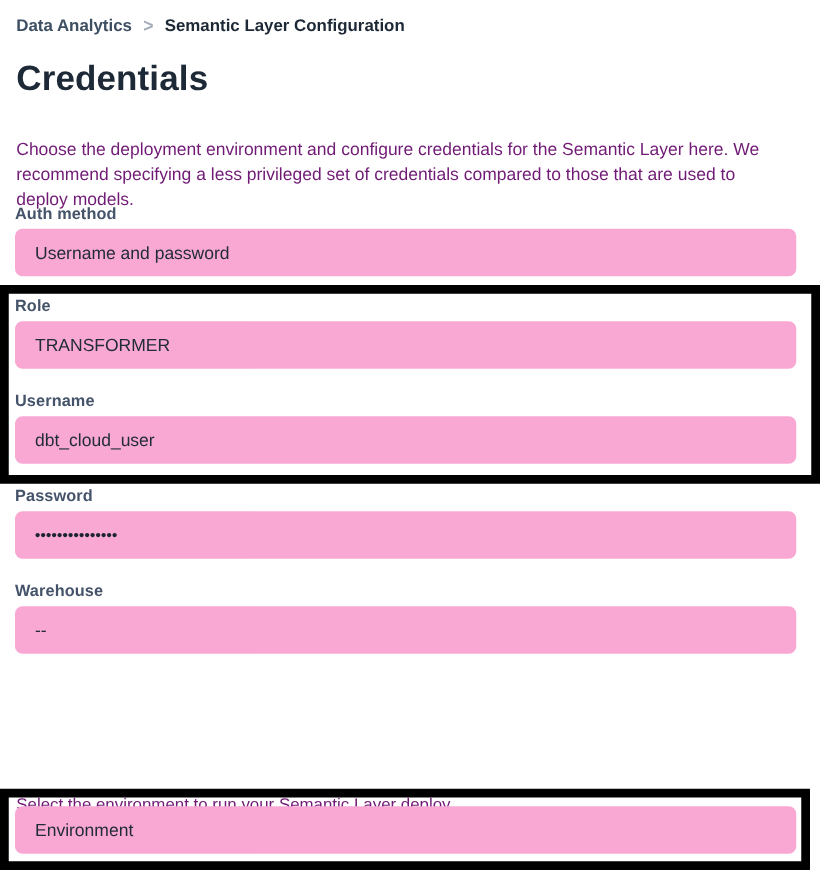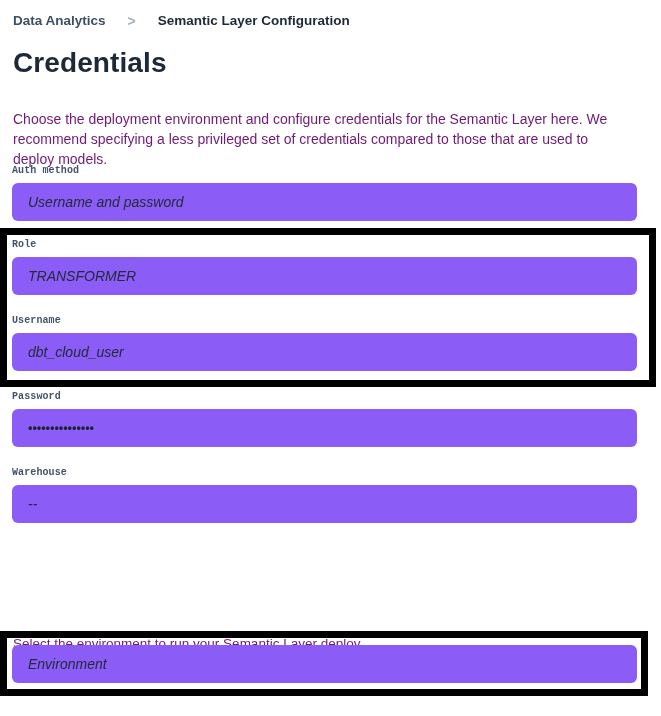--- a/index.html
+++ b/index.html
@@ -8,21 +8,21 @@
     width: 661px; height: 716px;
     font-family: "Liberation Sans", sans-serif;
     color: #1d2936;
     overflow: hidden;
   }
   .page { position: relative; width: 661px; height: 716px; background: #fff; }
 
   .breadcrumb {
     position: absolute; top: 12px; left: 13px;
     font-size: 13.5px; font-weight: 700;
-    display: flex; align-items: center; gap: 22px;
+    display: flex; align-items: center; gap: 9px;
     white-space: nowrap;
   }
   .crumb-link { color: #3e4e63; text-decoration: none; cursor: pointer; }
   .crumb-sep { color: #a4adba; font-weight: 600; font-size: 14px; transform: scaleY(1.1); }
   .crumb-current { color: #1d2936; }
 
   h1.section-title, h2.section-title {
     position: absolute; left: 13px;
     font-size: 28px; font-weight: 700; color: #1d2936; letter-spacing: .1px;
   }
@@ -32,32 +32,32 @@
   .section-desc {
     position: absolute; left: 13px;
     font-size: 14px; line-height: 20px; color: #701a75; margin-top: 22px;
   }
   #credentials-desc { top: 87px; width: 606px; }
   #environment-desc { top: 612px; width: 620px; font-size: 13.5px; }
 
   .field-group { position: absolute; left: 12px; width: 625px; }
   .field-label {
     display: block;
-    font-size: 10px; font-weight: 700; color: #44536a;
-    line-height: 13px; margin-bottom: 6px; letter-spacing: .1px; font-family: Liberation Mono, monospace;
+    font-size: 13px; font-weight: 700; color: #44536a;
+    line-height: 13px; margin-bottom: 6px; letter-spacing: .1px;
   }
   .field {
     height: 38px; width: 625px;
-    background: #8b5cf6;
+    background: #f9a8d4;
     border-radius: 6px;
     padding: 0 16px;
     line-height: 38px;
     font-size: 14px; color: #212c38;
     cursor: pointer;
-    white-space: nowrap; overflow: hidden; font-style: italic;
+    white-space: nowrap; overflow: hidden;
   }
   .field.masked { font-size: 12px; font-weight: 700; letter-spacing: 0.2px; color: #1a2430; }
 
   #group-auth      { top: 164px; }
   #group-role      { top: 238px; }
   #group-username  { top: 314px; }
   #group-password  { top: 390px; }
   #group-warehouse { top: 466px; }
   #group-environment { top: 645px; }
 

